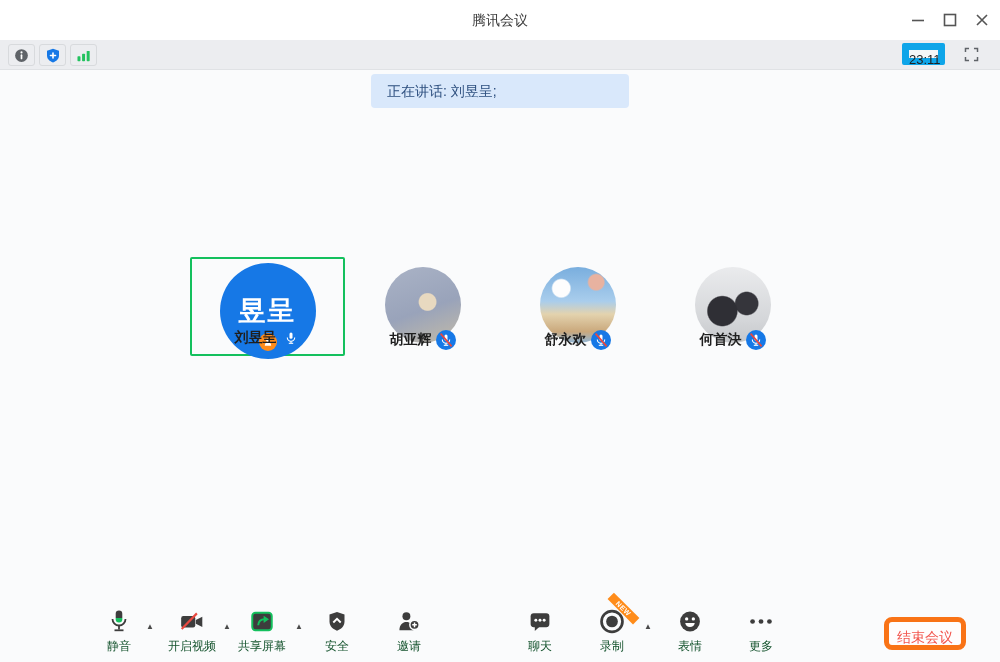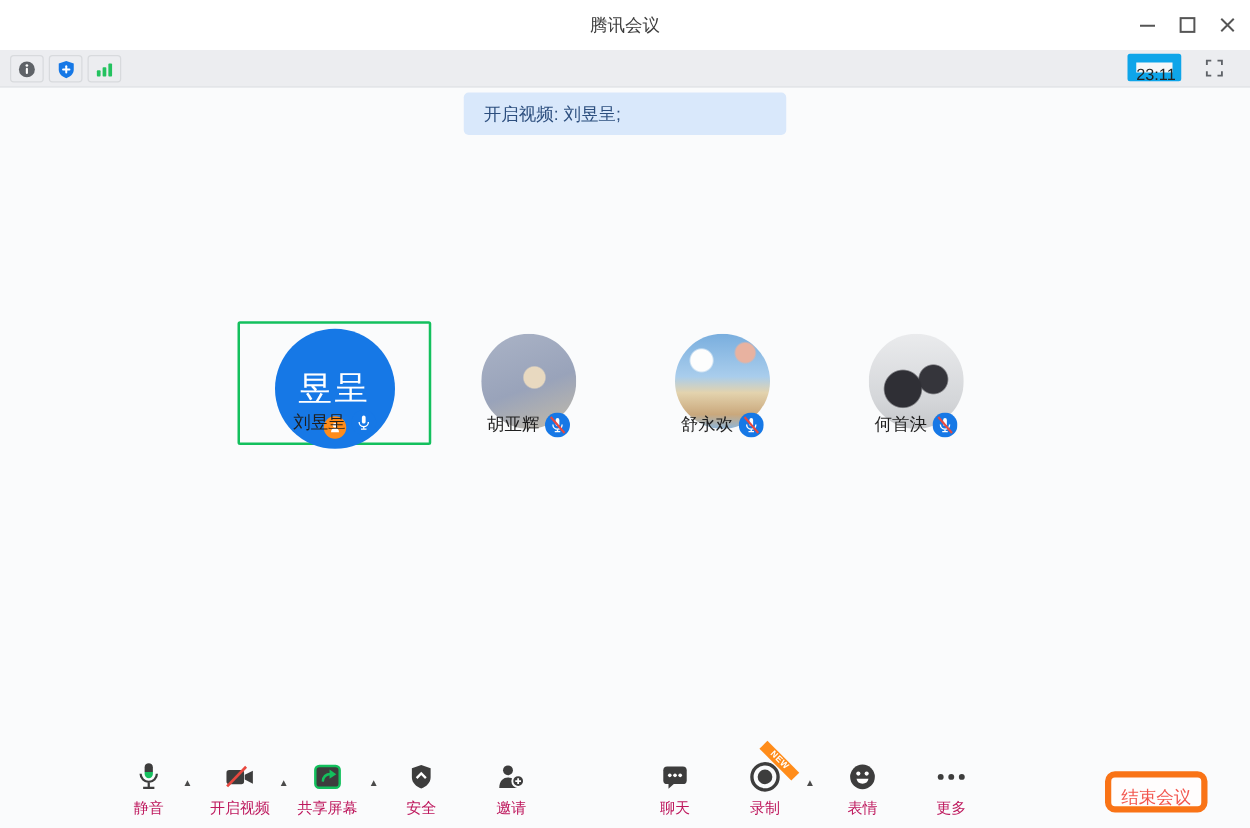--- a/index.html
+++ b/index.html
@@ -28,21 +28,21 @@
             display:flex; align-items:center; justify-content:center; cursor:pointer; }
 
   
   .banner { position:absolute; top:74px; left:50%; transform:translateX(-50%);
             width:258px; height:34px; background:#d9e8fb; border-radius:4px;
             font-size:14px; color:#2c4e7e; line-height:34px; padding-left:16px; }
 
   
   .p-row { position:absolute; top:257px; left:0; width:1000px; display:flex;
            justify-content:center; align-items:flex-end; }
-  .p-cell { position:relative; width:155px; height:99px; cursor:pointer; }
+  .p-cell { position:relative; width:155px; height:99px; cursor:pointer;font-weight:bold; }
   .p-cell.highlight { border:2px solid #13c05d; border-radius:2px; }
   .avatar { position:absolute; left:50%; transform:translateX(-50%); border-radius:50%; }
   .avatar-big { top:4px; width:96px; height:96px; background:#1678e6; color:#fff;
                 font-size:27px; letter-spacing:2px; display:flex; align-items:center; justify-content:center; }
   .avatar-sm { top:10px; width:76px; height:76px; }
   .avatar-shu { background:
       radial-gradient(circle at 28% 28%, #fdfdfd 0 11%, rgba(255,255,255,0) 13%),
       radial-gradient(circle at 74% 20%, #e8b2a0 0 9%, rgba(0,0,0,0) 11%),
       linear-gradient(180deg,#79aede 0%,#a9cdec 45%,#e3d3ae 62%,#caa87c 85%,#8fb6d8 100%); }
   .avatar-hu { background:
@@ -61,21 +61,21 @@
                 display:flex; align-items:center; justify-content:center; }
   .p-name-row { position:absolute; bottom:6px; left:0; width:100%; display:flex;
                 align-items:center; justify-content:center; gap:4px; }
   .p-name { font-size:14px; color:#1f1f1f; white-space:nowrap; }
   .mic { width:20px; height:20px; display:inline-flex; }
 
   
   .toolbar { position:absolute; bottom:0; left:0; width:1000px; height:62px; background:#fafbfc; }
   .tb-item { position:absolute; top:608px; transform:translateX(-50%); text-align:center; cursor:pointer; }
   .tb-icon { display:block; height:28px; position:relative; }
-  .tb-label { display:block; font-size:12px; color:#be185d; white-space:nowrap; margin-top:2px; }
+  .tb-label { display:block; font-size:12px; color:#14532d; white-space:nowrap; margin-top:2px; }
   .tb-arrow { position:absolute; top:622px; font-size:8px; color:#4a4a4a; cursor:pointer;
               transform:translateX(-50%); }
   .new-ribbon { position:absolute; top:-4px; right:-16px; background:#ff8c1a; color:#fff;
                 font-size:7px; font-weight:bold; padding:1px 9px; transform:rotate(45deg);
                 letter-spacing:0.5px; }
   .end-btn { position:absolute; left:884px; top:617px; width:82px; height:33px;
              border:5px solid #f97316; border-radius:8px; background:#fffdfd;
              color:#f2564e; font-size:14px; text-align:center; line-height:31px; cursor:pointer; }
 </style>
 </head>
@@ -124,21 +124,21 @@
       <rect x="16.5" y="5.5" width="4.2" height="14.5" rx="1" fill="#23c25f"></rect>
     </svg>
   </div>
   <div class="time-box">23:11</div>
   <div class="fs-box">
     <svg width="17" height="17" viewBox="0 0 24 24">
       <path d="M3.5 8.5 V3.5 H8.5 M15.5 3.5 H20.5 V8.5 M20.5 15.5 V20.5 H15.5 M8.5 20.5 H3.5 V15.5" fill="none" stroke="#5f6368" stroke-width="2.1"></path>
     </svg>
   </div>
 
-  <div class="banner">开启视频: 刘昱呈;</div>
+  <div class="banner">正在讲话: 刘昱呈;</div>
 
   <div class="p-row">
 
     <div class="p-cell highlight">
       <div class="avatar avatar-big">
         <span>昱呈</span>
       </div>
       <div class="host-badge">
         <svg width="12" height="12" viewBox="0 0 18 18">
           <circle cx="9" cy="6.4" r="2.7" fill="#fff"></circle>

